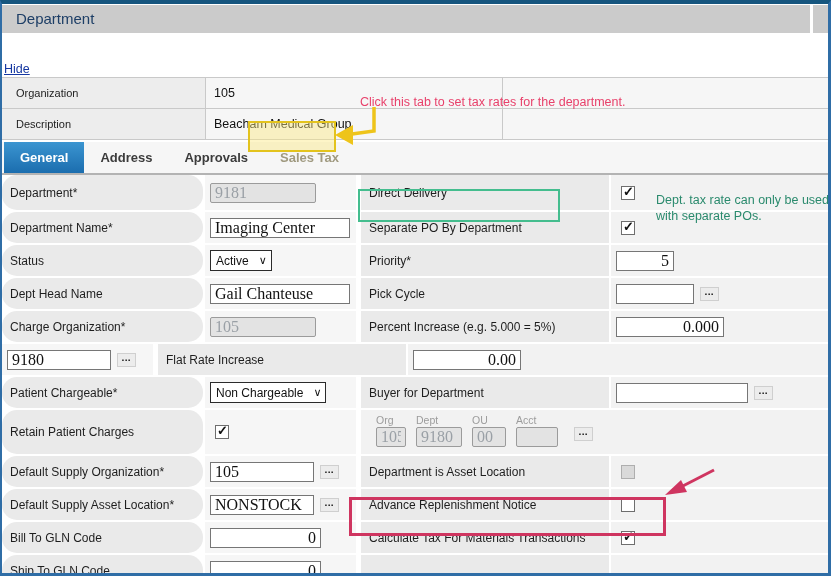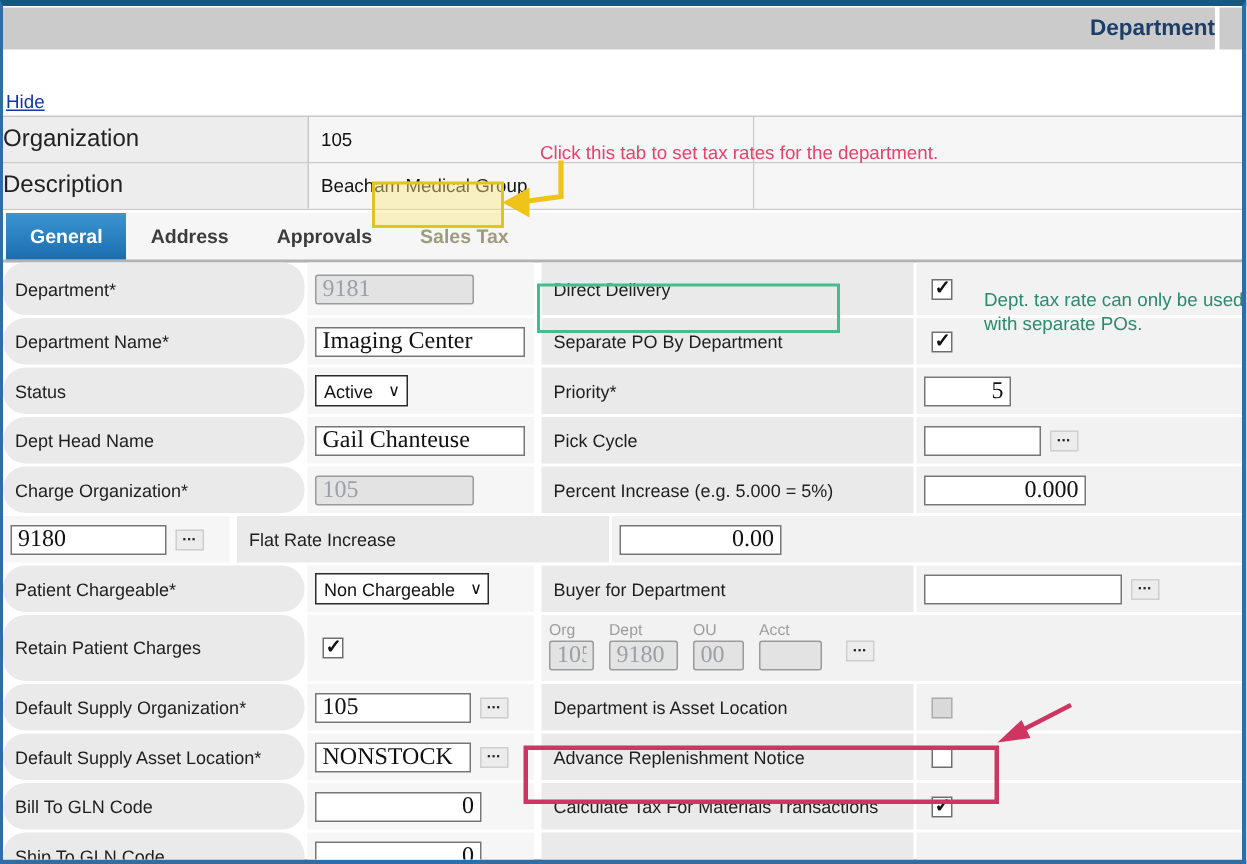--- a/index.html
+++ b/index.html
@@ -9,32 +9,32 @@
   #page{
     position:relative; width:831px; height:576px; background:#fff;
     border-top:4px solid #16567f; border-left:2px solid #2f6da6;
     border-right:3px solid #2f6da6; border-bottom:3px solid #2f6da6;
     overflow:hidden;
   }
 
   
   .hdr{ display:flex; column-gap:3px; height:28px; margin-top:1px; }
   .hdr-strip{ flex:1; background:#cbcbcb; line-height:28px; padding-left:14px;
-    font-size:15px; font-weight:bold; color:#1d3e66;text-align:right; }
+    font-size:15px; font-weight:normal; color:#1d3e66; }
   .hdr-block{ width:15px; background:#cbcbcb; }
 
   
   .hide-row{ height:20px; padding:2px 0 0 2px;margin-top:24px; }
   .hide-link{ font-size:12.5px; color:#1537a1; text-decoration:underline; cursor:pointer; }
 
   
   .info{ border-top:1px solid #c9c9c9; }
   .info-row{ display:flex; height:31px; border-bottom:1px solid #c9c9c9; }
   .info-lbl{ width:204px; background:#ededed; border-right:1px solid #c9c9c9;
-    display:flex; align-items:center; padding-left:0; font-size:16px; color:#222; }
+    display:flex; align-items:center; padding-left:14px; font-size:11px; color:#222; }
   .info-val{ width:297px; background:#f6f6f6; border-right:1px solid #c9c9c9;
     display:flex; align-items:center; padding-left:8px; font-size:12.5px; color:#111; }
   .info-rest{ flex:1; background:#f6f6f6; }
 
   
   .tabs{ display:flex; height:33px; margin-top:2px; background:#f6f6f6;
     border-bottom:2px solid #b3b3b3; padding-left:2px; }
   .tab{ padding:0 16px; line-height:31px; font-size:13px; font-weight:bold;
     color:#3c3c3c; cursor:pointer; }
   .tab.active{ background:linear-gradient(#3b95d1,#1b6dae); color:#fff; }
@@ -69,21 +69,21 @@
   input[type=checkbox]:checked::after{ content:"✓"; position:absolute; left:1px; top:-3px;
     font-size:13px; font-weight:bold; color:#111; }
   input[type=checkbox]:disabled{ background:#d9d9d9; border-color:#aeaeae; cursor:default; }
 
   .sel{ position:relative; display:inline-flex; align-items:center; height:21px;
     background:#fff; border:1px solid #2b2b2b; font-size:12px; color:#111;
     padding:0 4px 0 5px; cursor:pointer; }
   .sel .chev{ margin-left:10px; font-size:11px; color:#111; }
 
   
-  .glgroup{ display:flex; align-items:flex-end; column-gap:10px; padding-bottom:4px; }
+  .glgroup{ display:flex; align-items:flex-end; column-gap:10px; padding-bottom:4px;margin-left:10px; }
   .glcol{ display:flex; flex-direction:column; }
   .gl-lab{ font-size:10.5px; color:#9c9c9c; margin-bottom:1px; }
   .gl-in{ height:16px; border:1px solid #a8b8c4; background:#eef3f7; color:#919ca7;
     font-family:"Liberation Sans",sans-serif; font-size:11px; padding:0 3px; }
   .glw1{width:30px}.glw2{width:46px}.glw3{width:34px}.glw4{width:42px}
   .gl-dots{ margin-bottom:6px; }
 
   
   .ann{ position:absolute; z-index:6; }
   .ann-red-text{ left:358px; top:91px; width:310px; font-size:12.5px; color:#e8416b; }

